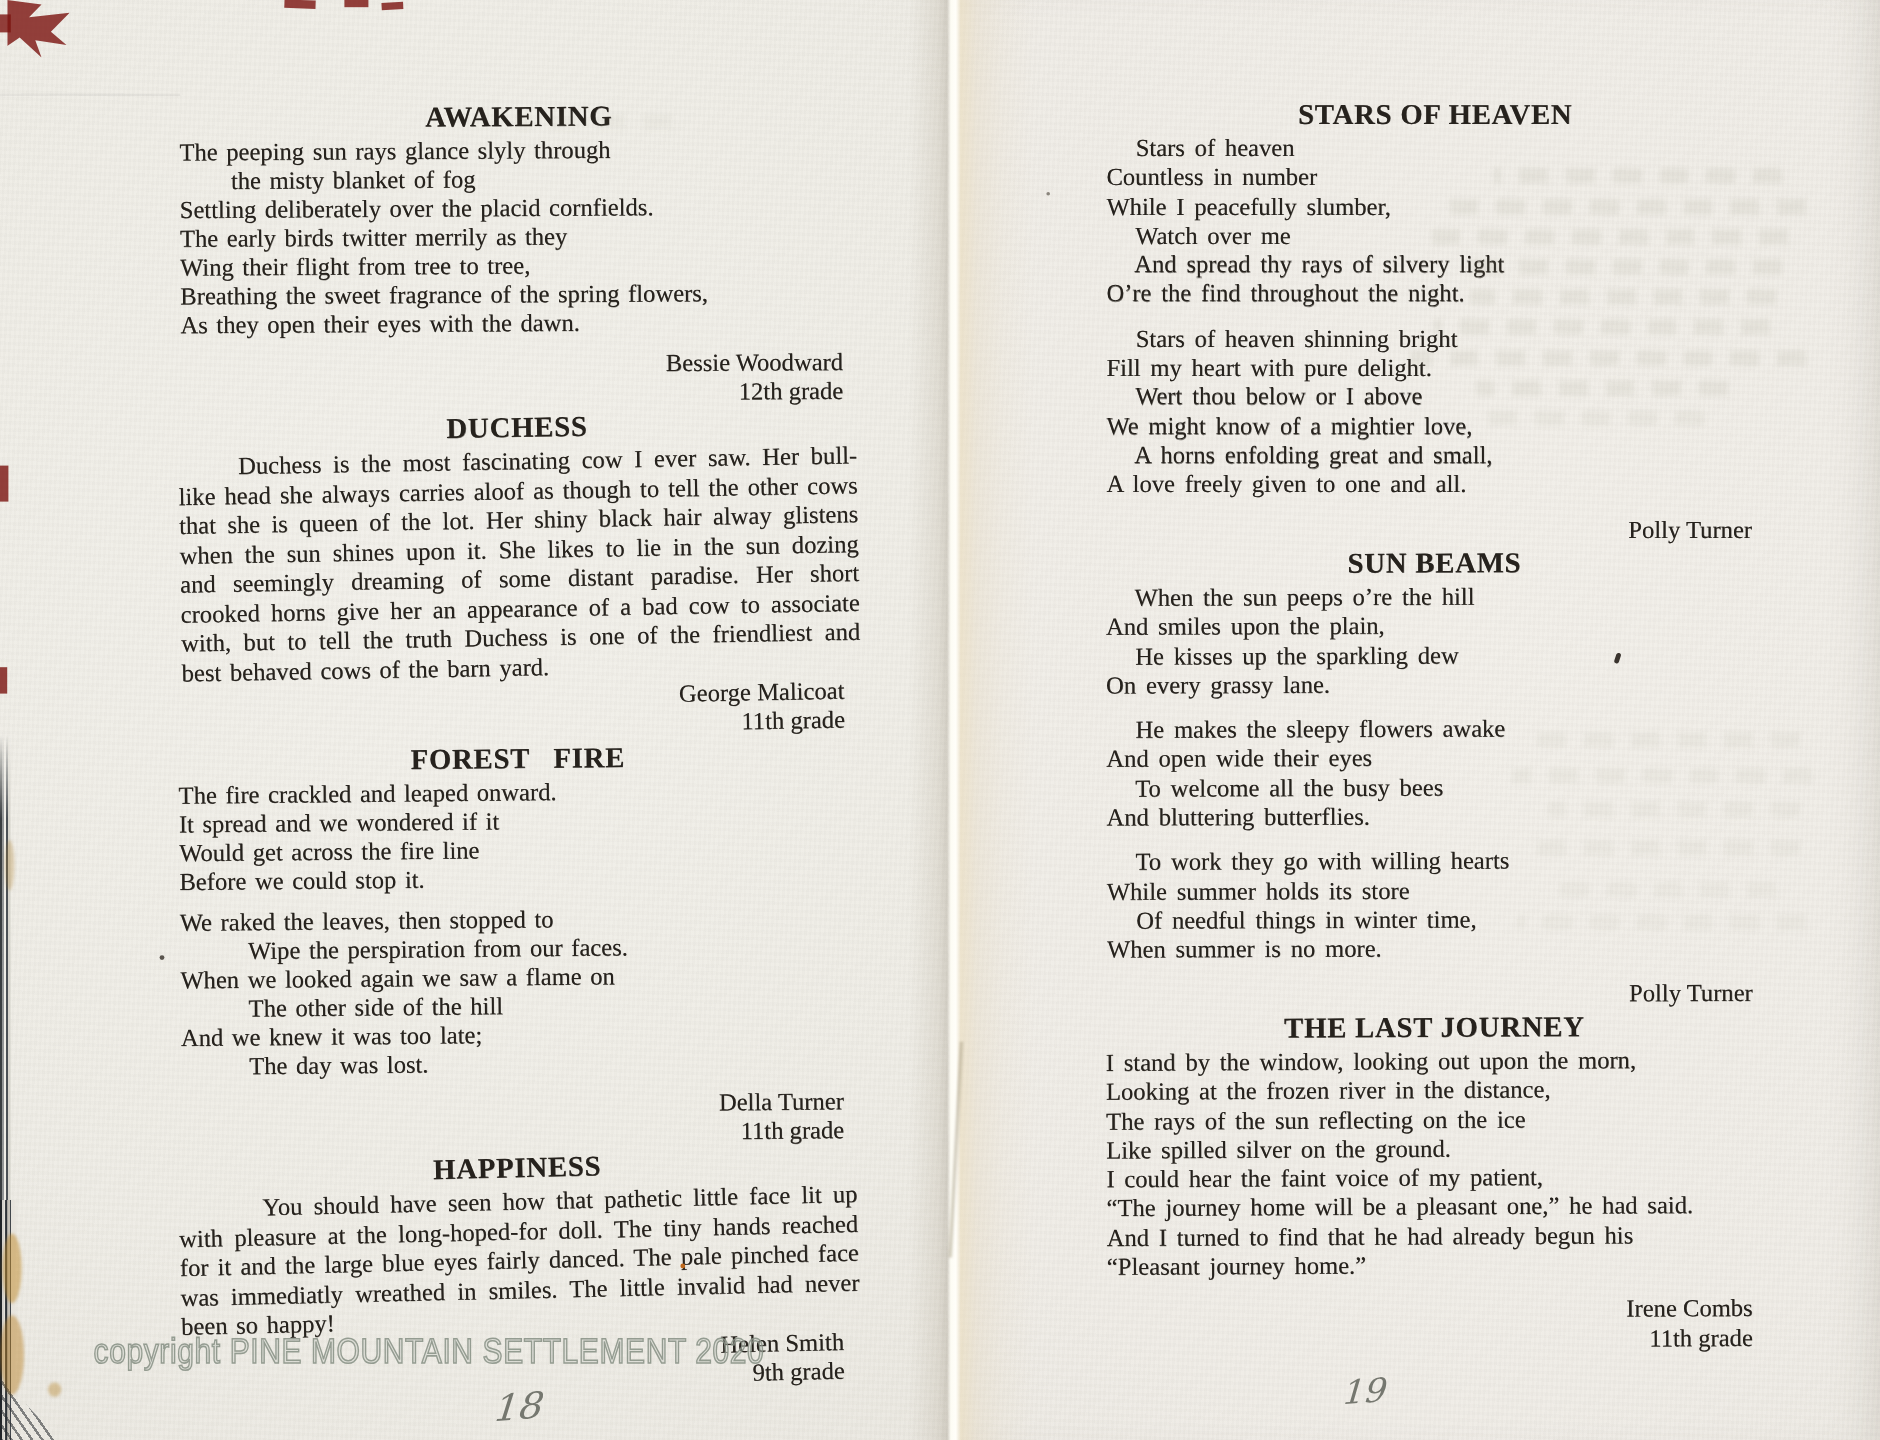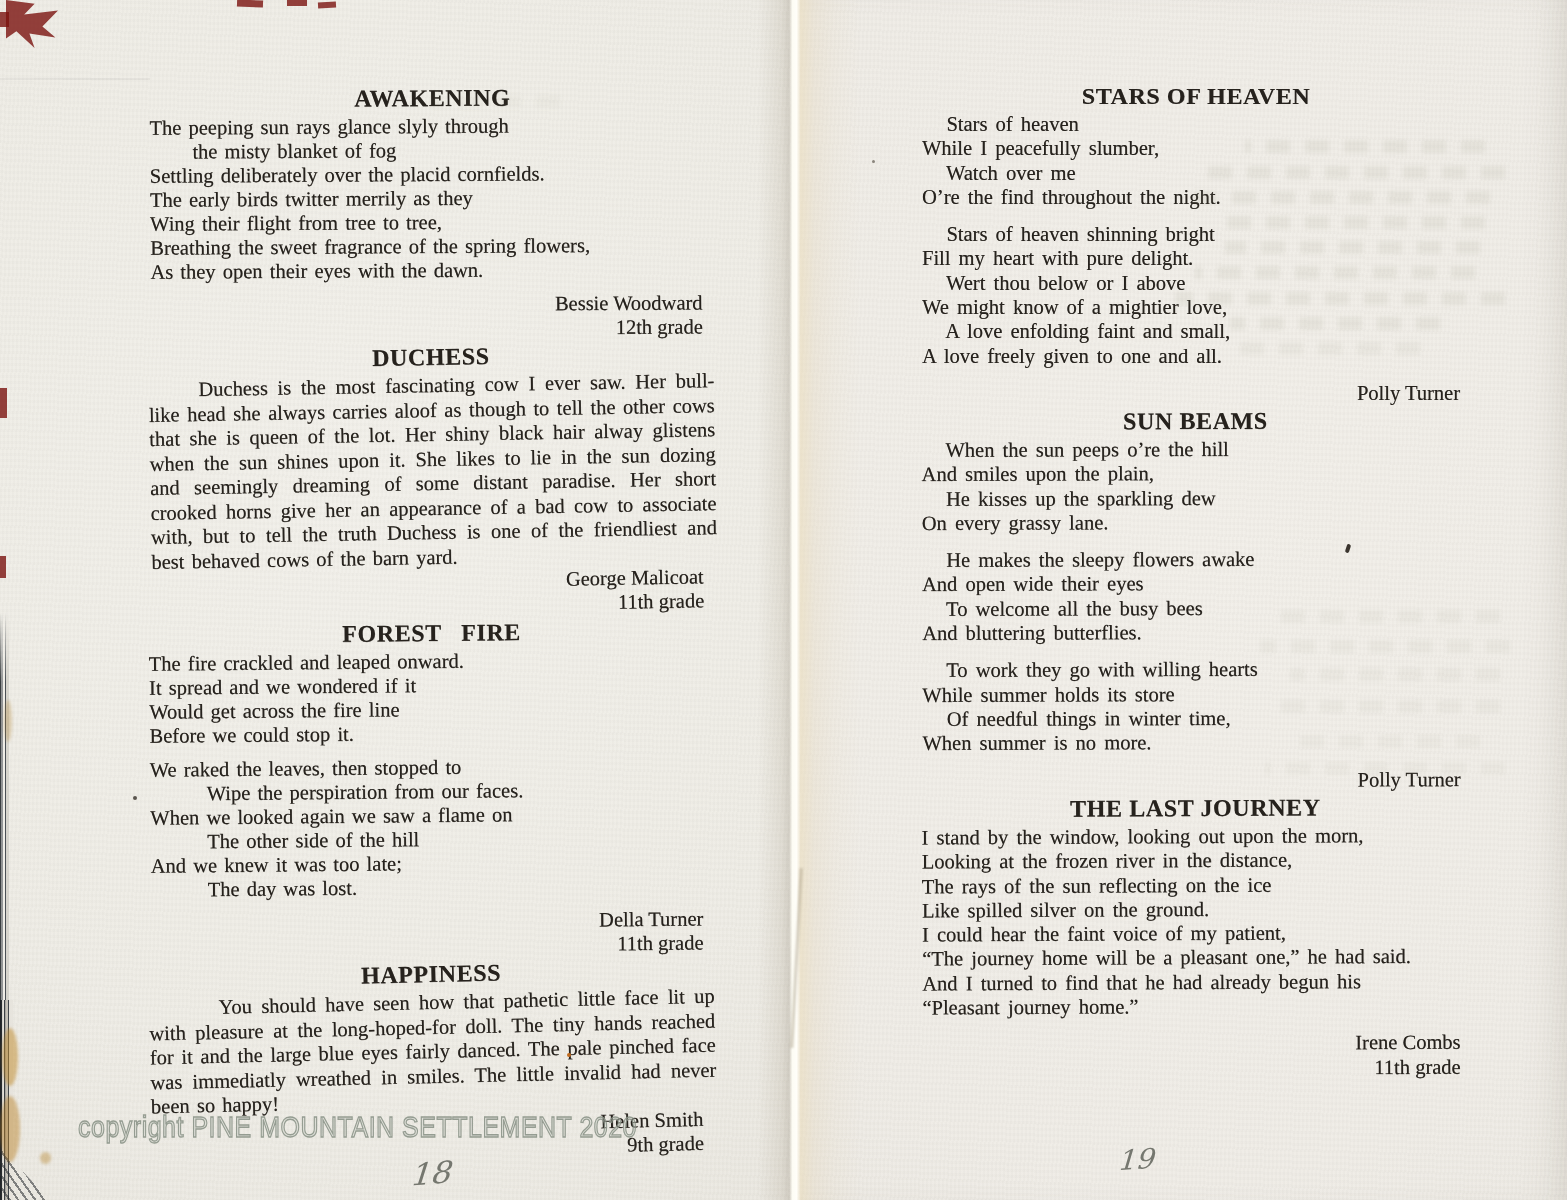--- a/index.html
+++ b/index.html
@@ -165,30 +165,32 @@
       </div>
   </div>
 
   <div class="page page-right">
     <div class="tex"></div>
     <div class="col col-right" id="right-col">
         <section class="piece">
           <h2 class="title">STARS OF HEAVEN</h2>
           <div class="stanza">
             <div class="line">   Stars of heaven</div>
+            <div class="line">Countless in number</div>
             <div class="line">While I peacefully slumber,</div>
             <div class="line">   Watch over me</div>
+            <div class="line">   And spread thy rays of silvery light</div>
             <div class="line">O’re the find throughout the night.</div>
           </div>
           <div class="stanza">
             <div class="line">   Stars of heaven shinning bright</div>
             <div class="line">Fill my heart with pure delight.</div>
             <div class="line">   Wert thou below or I above</div>
             <div class="line">We might know of a mightier love,</div>
-            <div class="line">   A love enfolding faint and small,</div>
+            <div class="line">   A horns enfolding great and small,</div>
             <div class="line">A love freely given to one and all.</div>
           </div>
           <div class="sig">
             <div class="author">Polly Turner</div>
           </div>
         </section>
         <section class="piece">
           <h2 class="title">SUN BEAMS</h2>
           <div class="stanza">
             <div class="line">   When the sun peeps o’re the hill</div>

